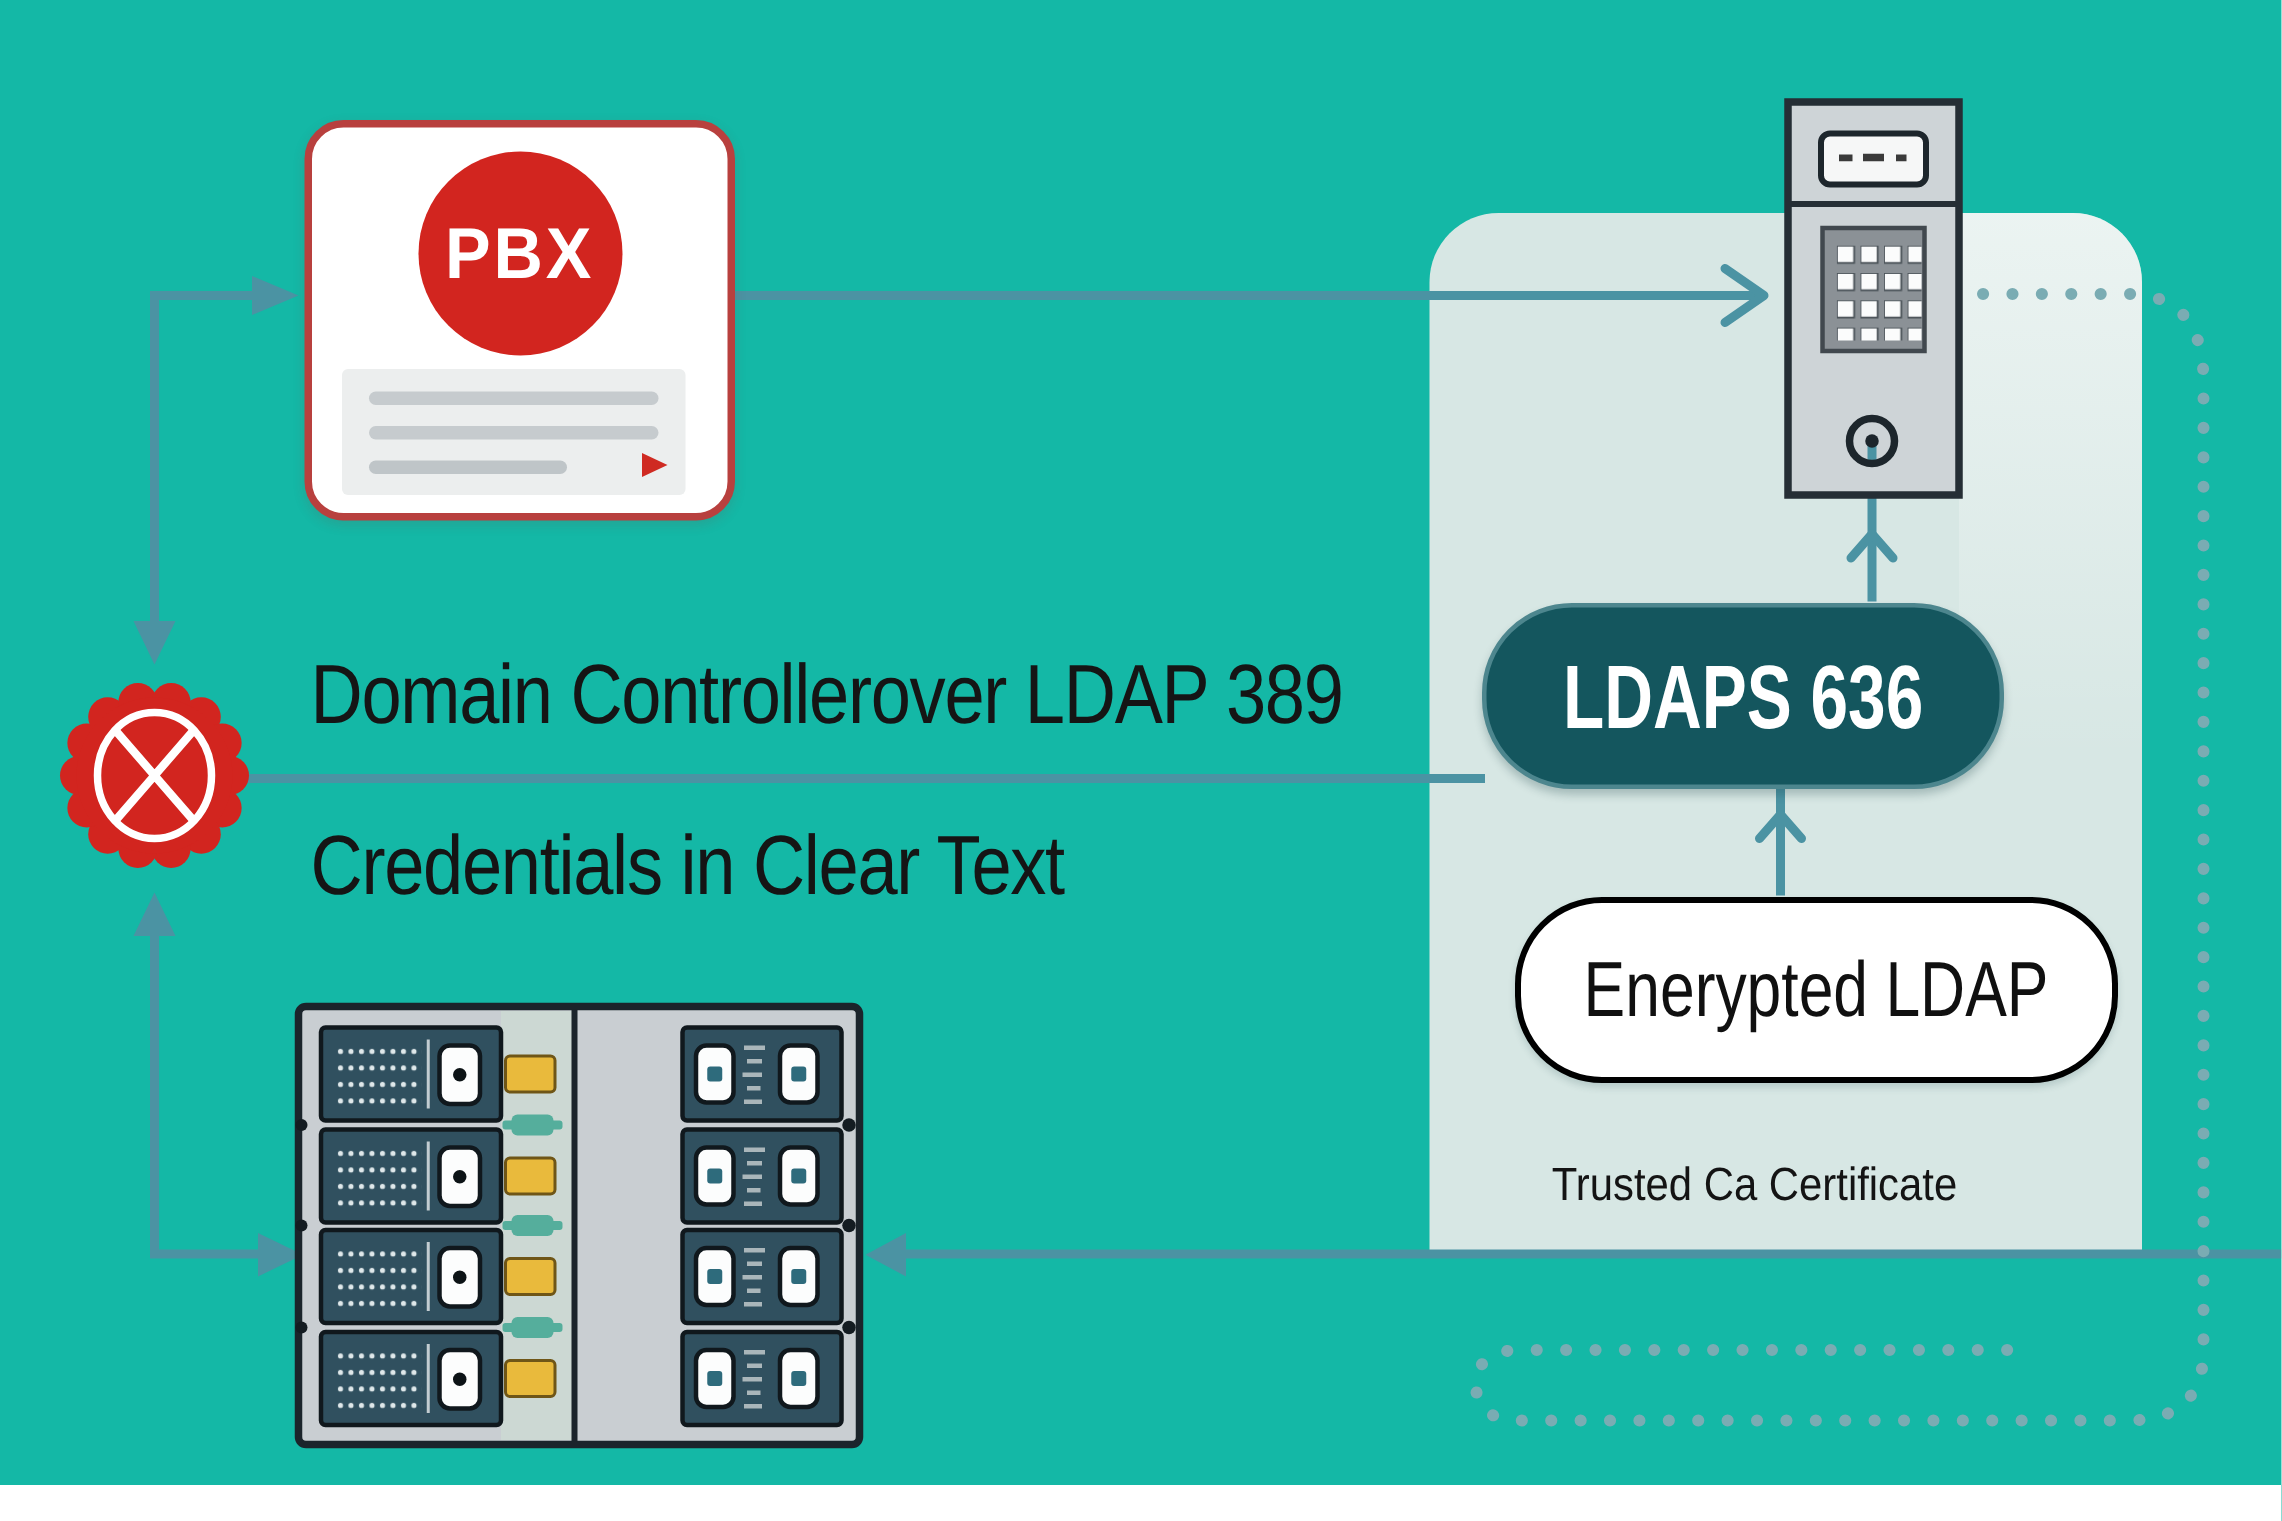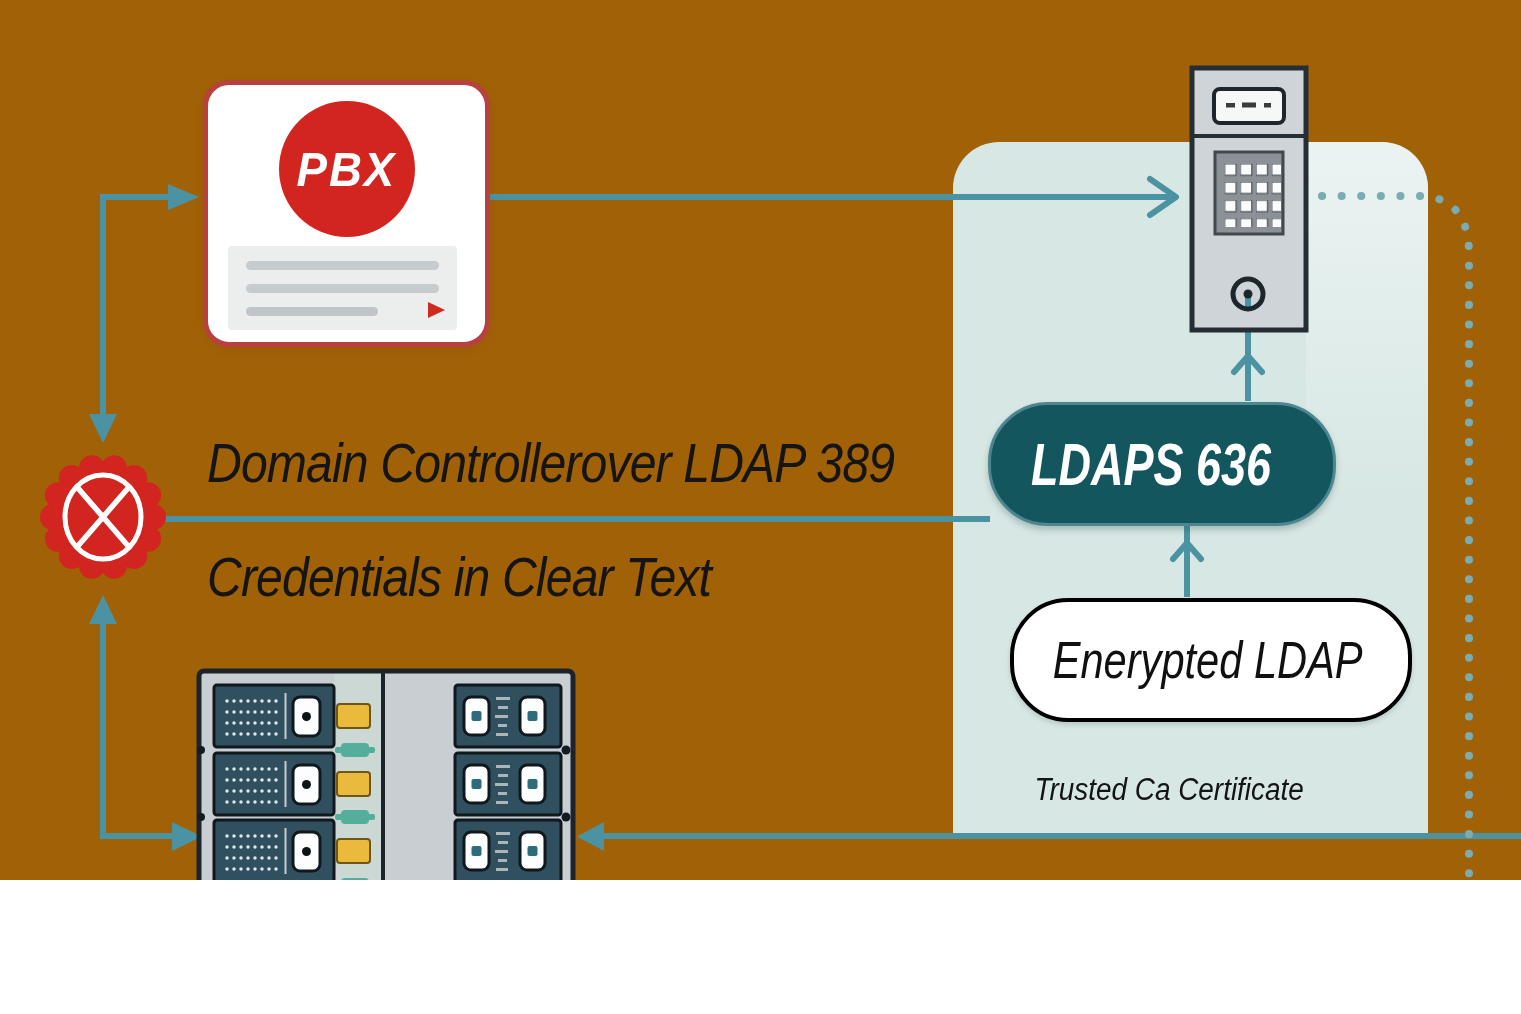--- a/index.html
+++ b/index.html
@@ -1,18 +1,18 @@
 <!DOCTYPE html>
 <html style="--teal-line: #4b93a3; --dotted-line: #7aacb3; --panel-bg: #d7e7e4; --pill-dark: #14565e; --red: #d2251f; --card-border: #b8403e; --yellow: #e9ba3c; --module-dark: #30505f; --rack-gray: #c9ced2; --device-gray: #ced4d7; --ink: #1b242b;"><head>
 <meta charset="utf-8">
 <style>
   html,body{margin:0;padding:0;background:#ffffff;}
   .stage{
-    position:relative;width:1521px;height:880px;overflow:hidden;
-    background:#a16207;font-family:"Liberation Sans",sans-serif;font-style:italic;
+    position:relative;width:1521px;height:990px;overflow:hidden;
+    background:#14b8a6;font-family:"Liberation Sans",sans-serif;
   }
   .abs{position:absolute;}
 
   
   .panel{
     left:953px;top:142px;width:475px;height:696px;
     background:var(--panel-bg);
     border-radius:46px 46px 0 0;
   }
   .panel-light{
@@ -53,21 +53,21 @@
     transform:scaleX(.86);transform-origin:left center;white-space:nowrap;line-height:1.1;
   }
   .cap1{left:207px;top:432px;}
   .cap2{left:207px;top:546px;}
   .trusted{
     left:1020px;top:772px;width:290px;text-align:center;color:#141414;
     font-size:31px;font-weight:400;transform:scaleX(.9);white-space:nowrap;
   }
 
   
-  .pill{display:flex;align-items:center;justify-content:flex-start;white-space:nowrap;}
+  .pill{display:flex;align-items:center;justify-content:center;white-space:nowrap;}
   .pill-dark{
     left:988px;top:402px;width:342px;height:118px;border-radius:60px;
     background:var(--pill-dark);border:3px solid #4d868e;
     box-shadow:0 4px 6px rgba(20,60,65,.25);
   }
   .pill-dark .lbl{color:#ffffff;font-size:60px;font-weight:700;transform:scaleX(.75);}
   .pill-light{
     left:1010px;top:598px;width:394px;height:116px;border-radius:58px;
     background:#ffffff;border:4px solid #000000;
     box-shadow:0 3px 5px rgba(40,80,85,.18);

